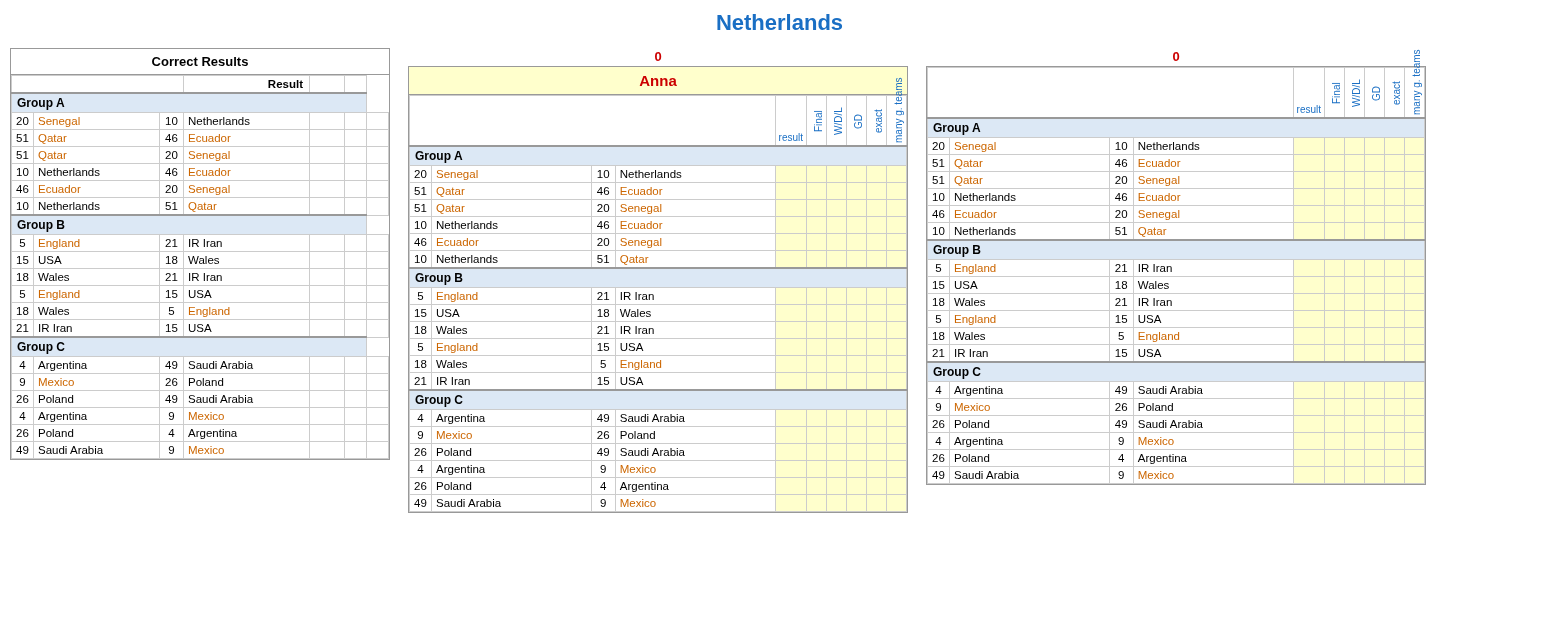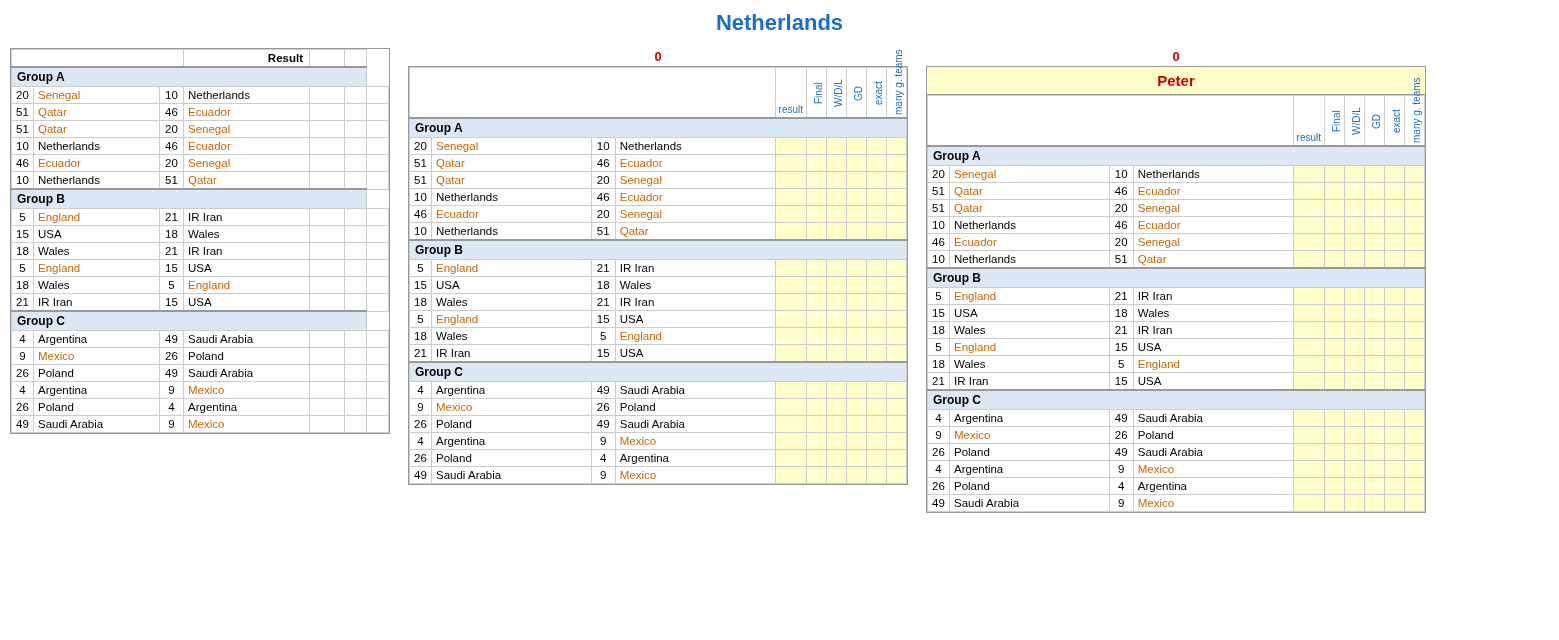--- a/index.html
+++ b/index.html
@@ -126,20 +126,21 @@
     }
   </style>
 </head>
 <body>
 
 <h1 class="page-title">Netherlands</h1>
 
 <div class="main-container">
 
   <div class="panel correct-results-panel">
+    <div class="panel-header correct">Correct Results</div>
     <table class="cr-table">
       <thead>
         <tr class="cr-header">
           <th colspan="3" style="border:1px solid #ccc; background:#fff;"></th>
           <th style="text-align:right;padding-right:6px;">Result</th>
           <th style="border:1px solid #ccc;"></th>
           <th style="border:1px solid #ccc;"></th>
         </tr>
       </thead>
       <tbody id="cr-body">
@@ -309,286 +310,286 @@
             <td class="num" style="width: 22px;">49</td>
             <td class="team-name" style="color: rgb(0, 0, 0); min-width: 80px;">Saudi Arabia</td>
             <td class="num">9</td>
             <td class="team-name" style="color: rgb(204, 102, 0); min-width: 80px;">Mexico</td>
             <td style="width: 35px;"></td>
             <td style="width: 22px;"></td>
             <td style="width: 22px;"></td>
           </tr>
         </tbody>
     </table>
+  </div>
+
+  <div>
+    <div class="panel-score">0</div>
+    <div class="panel player-panel">
+      <div class="panel-header">
+        <span class="player-name">Anna</span>
+      </div>
+      <table>
+        <thead>
+          <tr class="header-row">
+            <th colspan="4" style="border:1px solid #ccc;"></th>
+            <th class="col-result" style="color:#1a6fc4;font-size:10px;vertical-align:bottom;">result</th>
+            <th class="col-header">Final</th>
+            <th class="col-header">W/D/L</th>
+            <th class="col-header">GD</th>
+            <th class="col-header">exact</th>
+            <th class="col-header">many g. teams</th>
+          </tr>
+        </thead>
+        <tbody id="anna-body">
+            <tr class="group-header">
+              <td colspan="10">Group A</td>
+            </tr>
+            <tr>
+              <td class="num" style="width: 22px;">20</td>
+              <td class="team-name" style="color: rgb(204, 102, 0); min-width: 80px;">Senegal</td>
+              <td class="num">10</td>
+              <td class="team-name" style="color: rgb(0, 0, 0); min-width: 80px;">Netherlands</td>
+              <td class="result-cell" style="background: rgb(255, 255, 204);"></td>
+              <td class="score-cell"></td>
+              <td class="score-cell"></td>
+              <td class="score-cell"></td>
+              <td class="score-cell"></td>
+              <td class="score-cell"></td>
+            </tr>
+            <tr>
+              <td class="num" style="width: 22px;">51</td>
+              <td class="team-name" style="color: rgb(204, 102, 0); min-width: 80px;">Qatar</td>
+              <td class="num">46</td>
+              <td class="team-name" style="color: rgb(204, 102, 0); min-width: 80px;">Ecuador</td>
+              <td class="result-cell" style="background: rgb(255, 255, 204);"></td>
+              <td class="score-cell"></td>
+              <td class="score-cell"></td>
+              <td class="score-cell"></td>
+              <td class="score-cell"></td>
+              <td class="score-cell"></td>
+            </tr>
+            <tr>
+              <td class="num" style="width: 22px;">51</td>
+              <td class="team-name" style="color: rgb(204, 102, 0); min-width: 80px;">Qatar</td>
+              <td class="num">20</td>
+              <td class="team-name" style="color: rgb(204, 102, 0); min-width: 80px;">Senegal</td>
+              <td class="result-cell" style="background: rgb(255, 255, 204);"></td>
+              <td class="score-cell"></td>
+              <td class="score-cell"></td>
+              <td class="score-cell"></td>
+              <td class="score-cell"></td>
+              <td class="score-cell"></td>
+            </tr>
+            <tr>
+              <td class="num" style="width: 22px;">10</td>
+              <td class="team-name" style="color: rgb(0, 0, 0); min-width: 80px;">Netherlands</td>
+              <td class="num">46</td>
+              <td class="team-name" style="color: rgb(204, 102, 0); min-width: 80px;">Ecuador</td>
+              <td class="result-cell" style="background: rgb(255, 255, 204);"></td>
+              <td class="score-cell"></td>
+              <td class="score-cell"></td>
+              <td class="score-cell"></td>
+              <td class="score-cell"></td>
+              <td class="score-cell"></td>
+            </tr>
+            <tr>
+              <td class="num" style="width: 22px;">46</td>
+              <td class="team-name" style="color: rgb(204, 102, 0); min-width: 80px;">Ecuador</td>
+              <td class="num">20</td>
+              <td class="team-name" style="color: rgb(204, 102, 0); min-width: 80px;">Senegal</td>
+              <td class="result-cell" style="background: rgb(255, 255, 204);"></td>
+              <td class="score-cell"></td>
+              <td class="score-cell"></td>
+              <td class="score-cell"></td>
+              <td class="score-cell"></td>
+              <td class="score-cell"></td>
+            </tr>
+            <tr>
+              <td class="num" style="width: 22px;">10</td>
+              <td class="team-name" style="color: rgb(0, 0, 0); min-width: 80px;">Netherlands</td>
+              <td class="num">51</td>
+              <td class="team-name" style="color: rgb(204, 102, 0); min-width: 80px;">Qatar</td>
+              <td class="result-cell" style="background: rgb(255, 255, 204);"></td>
+              <td class="score-cell"></td>
+              <td class="score-cell"></td>
+              <td class="score-cell"></td>
+              <td class="score-cell"></td>
+              <td class="score-cell"></td>
+            </tr>
+            <tr class="group-header">
+              <td colspan="10">Group B</td>
+            </tr>
+            <tr>
+              <td class="num" style="width: 22px;">5</td>
+              <td class="team-name" style="color: rgb(204, 102, 0); min-width: 80px;">England</td>
+              <td class="num">21</td>
+              <td class="team-name" style="color: rgb(0, 0, 0); min-width: 80px;">IR Iran</td>
+              <td class="result-cell" style="background: rgb(255, 255, 204);"></td>
+              <td class="score-cell"></td>
+              <td class="score-cell"></td>
+              <td class="score-cell"></td>
+              <td class="score-cell"></td>
+              <td class="score-cell"></td>
+            </tr>
+            <tr>
+              <td class="num" style="width: 22px;">15</td>
+              <td class="team-name" style="color: rgb(0, 0, 0); min-width: 80px;">USA</td>
+              <td class="num">18</td>
+              <td class="team-name" style="color: rgb(0, 0, 0); min-width: 80px;">Wales</td>
+              <td class="result-cell" style="background: rgb(255, 255, 204);"></td>
+              <td class="score-cell"></td>
+              <td class="score-cell"></td>
+              <td class="score-cell"></td>
+              <td class="score-cell"></td>
+              <td class="score-cell"></td>
+            </tr>
+            <tr>
+              <td class="num" style="width: 22px;">18</td>
+              <td class="team-name" style="color: rgb(0, 0, 0); min-width: 80px;">Wales</td>
+              <td class="num">21</td>
+              <td class="team-name" style="color: rgb(0, 0, 0); min-width: 80px;">IR Iran</td>
+              <td class="result-cell" style="background: rgb(255, 255, 204);"></td>
+              <td class="score-cell"></td>
+              <td class="score-cell"></td>
+              <td class="score-cell"></td>
+              <td class="score-cell"></td>
+              <td class="score-cell"></td>
+            </tr>
+            <tr>
+              <td class="num" style="width: 22px;">5</td>
+              <td class="team-name" style="color: rgb(204, 102, 0); min-width: 80px;">England</td>
+              <td class="num">15</td>
+              <td class="team-name" style="color: rgb(0, 0, 0); min-width: 80px;">USA</td>
+              <td class="result-cell" style="background: rgb(255, 255, 204);"></td>
+              <td class="score-cell"></td>
+              <td class="score-cell"></td>
+              <td class="score-cell"></td>
+              <td class="score-cell"></td>
+              <td class="score-cell"></td>
+            </tr>
+            <tr>
+              <td class="num" style="width: 22px;">18</td>
+              <td class="team-name" style="color: rgb(0, 0, 0); min-width: 80px;">Wales</td>
+              <td class="num">5</td>
+              <td class="team-name" style="color: rgb(204, 102, 0); min-width: 80px;">England</td>
+              <td class="result-cell" style="background: rgb(255, 255, 204);"></td>
+              <td class="score-cell"></td>
+              <td class="score-cell"></td>
+              <td class="score-cell"></td>
+              <td class="score-cell"></td>
+              <td class="score-cell"></td>
+            </tr>
+            <tr>
+              <td class="num" style="width: 22px;">21</td>
+              <td class="team-name" style="color: rgb(0, 0, 0); min-width: 80px;">IR Iran</td>
+              <td class="num">15</td>
+              <td class="team-name" style="color: rgb(0, 0, 0); min-width: 80px;">USA</td>
+              <td class="result-cell" style="background: rgb(255, 255, 204);"></td>
+              <td class="score-cell"></td>
+              <td class="score-cell"></td>
+              <td class="score-cell"></td>
+              <td class="score-cell"></td>
+              <td class="score-cell"></td>
+            </tr>
+            <tr class="group-header">
+              <td colspan="10">Group C</td>
+            </tr>
+            <tr>
+              <td class="num" style="width: 22px;">4</td>
+              <td class="team-name" style="color: rgb(0, 0, 0); min-width: 80px;">Argentina</td>
+              <td class="num">49</td>
+              <td class="team-name" style="color: rgb(0, 0, 0); min-width: 80px;">Saudi Arabia</td>
+              <td class="result-cell" style="background: rgb(255, 255, 204);"></td>
+              <td class="score-cell"></td>
+              <td class="score-cell"></td>
+              <td class="score-cell"></td>
+              <td class="score-cell"></td>
+              <td class="score-cell"></td>
+            </tr>
+            <tr>
+              <td class="num" style="width: 22px;">9</td>
+              <td class="team-name" style="color: rgb(204, 102, 0); min-width: 80px;">Mexico</td>
+              <td class="num">26</td>
+              <td class="team-name" style="color: rgb(0, 0, 0); min-width: 80px;">Poland</td>
+              <td class="result-cell" style="background: rgb(255, 255, 204);"></td>
+              <td class="score-cell"></td>
+              <td class="score-cell"></td>
+              <td class="score-cell"></td>
+              <td class="score-cell"></td>
+              <td class="score-cell"></td>
+            </tr>
+            <tr>
+              <td class="num" style="width: 22px;">26</td>
+              <td class="team-name" style="color: rgb(0, 0, 0); min-width: 80px;">Poland</td>
+              <td class="num">49</td>
+              <td class="team-name" style="color: rgb(0, 0, 0); min-width: 80px;">Saudi Arabia</td>
+              <td class="result-cell" style="background: rgb(255, 255, 204);"></td>
+              <td class="score-cell"></td>
+              <td class="score-cell"></td>
+              <td class="score-cell"></td>
+              <td class="score-cell"></td>
+              <td class="score-cell"></td>
+            </tr>
+            <tr>
+              <td class="num" style="width: 22px;">4</td>
+              <td class="team-name" style="color: rgb(0, 0, 0); min-width: 80px;">Argentina</td>
+              <td class="num">9</td>
+              <td class="team-name" style="color: rgb(204, 102, 0); min-width: 80px;">Mexico</td>
+              <td class="result-cell" style="background: rgb(255, 255, 204);"></td>
+              <td class="score-cell"></td>
+              <td class="score-cell"></td>
+              <td class="score-cell"></td>
+              <td class="score-cell"></td>
+              <td class="score-cell"></td>
+            </tr>
+            <tr>
+              <td class="num" style="width: 22px;">26</td>
+              <td class="team-name" style="color: rgb(0, 0, 0); min-width: 80px;">Poland</td>
+              <td class="num">4</td>
+              <td class="team-name" style="color: rgb(0, 0, 0); min-width: 80px;">Argentina</td>
+              <td class="result-cell" style="background: rgb(255, 255, 204);"></td>
+              <td class="score-cell"></td>
+              <td class="score-cell"></td>
+              <td class="score-cell"></td>
+              <td class="score-cell"></td>
+              <td class="score-cell"></td>
+            </tr>
+            <tr>
+              <td class="num" style="width: 22px;">49</td>
+              <td class="team-name" style="color: rgb(0, 0, 0); min-width: 80px;">Saudi Arabia</td>
+              <td class="num">9</td>
+              <td class="team-name" style="color: rgb(204, 102, 0); min-width: 80px;">Mexico</td>
+              <td class="result-cell" style="background: rgb(255, 255, 204);"></td>
+              <td class="score-cell"></td>
+              <td class="score-cell"></td>
+              <td class="score-cell"></td>
+              <td class="score-cell"></td>
+              <td class="score-cell"></td>
+            </tr>
+          </tbody>
+      </table>
+    </div>
   </div>
 
   <div>
     <div class="panel-score">0</div>
     <div class="panel player-panel">
       <table>
         <thead>
           <tr class="header-row">
             <th colspan="4" style="border:1px solid #ccc;"></th>
             <th class="col-result" style="color:#1a6fc4;font-size:10px;vertical-align:bottom;">result</th>
             <th class="col-header">Final</th>
             <th class="col-header">W/D/L</th>
             <th class="col-header">GD</th>
             <th class="col-header">exact</th>
             <th class="col-header">many g. teams</th>
           </tr>
         </thead>
-        <tbody id="anna-body">
-            <tr class="group-header">
-              <td colspan="10">Group A</td>
-            </tr>
-            <tr>
-              <td class="num" style="width: 22px;">20</td>
-              <td class="team-name" style="color: rgb(204, 102, 0); min-width: 80px;">Senegal</td>
-              <td class="num">10</td>
-              <td class="team-name" style="color: rgb(0, 0, 0); min-width: 80px;">Netherlands</td>
-              <td class="result-cell" style="background: rgb(255, 255, 204);"></td>
-              <td class="score-cell"></td>
-              <td class="score-cell"></td>
-              <td class="score-cell"></td>
-              <td class="score-cell"></td>
-              <td class="score-cell"></td>
-            </tr>
-            <tr>
-              <td class="num" style="width: 22px;">51</td>
-              <td class="team-name" style="color: rgb(204, 102, 0); min-width: 80px;">Qatar</td>
-              <td class="num">46</td>
-              <td class="team-name" style="color: rgb(204, 102, 0); min-width: 80px;">Ecuador</td>
-              <td class="result-cell" style="background: rgb(255, 255, 204);"></td>
-              <td class="score-cell"></td>
-              <td class="score-cell"></td>
-              <td class="score-cell"></td>
-              <td class="score-cell"></td>
-              <td class="score-cell"></td>
-            </tr>
-            <tr>
-              <td class="num" style="width: 22px;">51</td>
-              <td class="team-name" style="color: rgb(204, 102, 0); min-width: 80px;">Qatar</td>
-              <td class="num">20</td>
-              <td class="team-name" style="color: rgb(204, 102, 0); min-width: 80px;">Senegal</td>
-              <td class="result-cell" style="background: rgb(255, 255, 204);"></td>
-              <td class="score-cell"></td>
-              <td class="score-cell"></td>
-              <td class="score-cell"></td>
-              <td class="score-cell"></td>
-              <td class="score-cell"></td>
-            </tr>
-            <tr>
-              <td class="num" style="width: 22px;">10</td>
-              <td class="team-name" style="color: rgb(0, 0, 0); min-width: 80px;">Netherlands</td>
-              <td class="num">46</td>
-              <td class="team-name" style="color: rgb(204, 102, 0); min-width: 80px;">Ecuador</td>
-              <td class="result-cell" style="background: rgb(255, 255, 204);"></td>
-              <td class="score-cell"></td>
-              <td class="score-cell"></td>
-              <td class="score-cell"></td>
-              <td class="score-cell"></td>
-              <td class="score-cell"></td>
-            </tr>
-            <tr>
-              <td class="num" style="width: 22px;">46</td>
-              <td class="team-name" style="color: rgb(204, 102, 0); min-width: 80px;">Ecuador</td>
-              <td class="num">20</td>
-              <td class="team-name" style="color: rgb(204, 102, 0); min-width: 80px;">Senegal</td>
-              <td class="result-cell" style="background: rgb(255, 255, 204);"></td>
-              <td class="score-cell"></td>
-              <td class="score-cell"></td>
-              <td class="score-cell"></td>
-              <td class="score-cell"></td>
-              <td class="score-cell"></td>
-            </tr>
-            <tr>
-              <td class="num" style="width: 22px;">10</td>
-              <td class="team-name" style="color: rgb(0, 0, 0); min-width: 80px;">Netherlands</td>
-              <td class="num">51</td>
-              <td class="team-name" style="color: rgb(204, 102, 0); min-width: 80px;">Qatar</td>
-              <td class="result-cell" style="background: rgb(255, 255, 204);"></td>
-              <td class="score-cell"></td>
-              <td class="score-cell"></td>
-              <td class="score-cell"></td>
-              <td class="score-cell"></td>
-              <td class="score-cell"></td>
-            </tr>
-            <tr class="group-header">
-              <td colspan="10">Group B</td>
-            </tr>
-            <tr>
-              <td class="num" style="width: 22px;">5</td>
-              <td class="team-name" style="color: rgb(204, 102, 0); min-width: 80px;">England</td>
-              <td class="num">21</td>
-              <td class="team-name" style="color: rgb(0, 0, 0); min-width: 80px;">IR Iran</td>
-              <td class="result-cell" style="background: rgb(255, 255, 204);"></td>
-              <td class="score-cell"></td>
-              <td class="score-cell"></td>
-              <td class="score-cell"></td>
-              <td class="score-cell"></td>
-              <td class="score-cell"></td>
-            </tr>
-            <tr>
-              <td class="num" style="width: 22px;">15</td>
-              <td class="team-name" style="color: rgb(0, 0, 0); min-width: 80px;">USA</td>
-              <td class="num">18</td>
-              <td class="team-name" style="color: rgb(0, 0, 0); min-width: 80px;">Wales</td>
-              <td class="result-cell" style="background: rgb(255, 255, 204);"></td>
-              <td class="score-cell"></td>
-              <td class="score-cell"></td>
-              <td class="score-cell"></td>
-              <td class="score-cell"></td>
-              <td class="score-cell"></td>
-            </tr>
-            <tr>
-              <td class="num" style="width: 22px;">18</td>
-              <td class="team-name" style="color: rgb(0, 0, 0); min-width: 80px;">Wales</td>
-              <td class="num">21</td>
-              <td class="team-name" style="color: rgb(0, 0, 0); min-width: 80px;">IR Iran</td>
-              <td class="result-cell" style="background: rgb(255, 255, 204);"></td>
-              <td class="score-cell"></td>
-              <td class="score-cell"></td>
-              <td class="score-cell"></td>
-              <td class="score-cell"></td>
-              <td class="score-cell"></td>
-            </tr>
-            <tr>
-              <td class="num" style="width: 22px;">5</td>
-              <td class="team-name" style="color: rgb(204, 102, 0); min-width: 80px;">England</td>
-              <td class="num">15</td>
-              <td class="team-name" style="color: rgb(0, 0, 0); min-width: 80px;">USA</td>
-              <td class="result-cell" style="background: rgb(255, 255, 204);"></td>
-              <td class="score-cell"></td>
-              <td class="score-cell"></td>
-              <td class="score-cell"></td>
-              <td class="score-cell"></td>
-              <td class="score-cell"></td>
-            </tr>
-            <tr>
-              <td class="num" style="width: 22px;">18</td>
-              <td class="team-name" style="color: rgb(0, 0, 0); min-width: 80px;">Wales</td>
-              <td class="num">5</td>
-              <td class="team-name" style="color: rgb(204, 102, 0); min-width: 80px;">England</td>
-              <td class="result-cell" style="background: rgb(255, 255, 204);"></td>
-              <td class="score-cell"></td>
-              <td class="score-cell"></td>
-              <td class="score-cell"></td>
-              <td class="score-cell"></td>
-              <td class="score-cell"></td>
-            </tr>
-            <tr>
-              <td class="num" style="width: 22px;">21</td>
-              <td class="team-name" style="color: rgb(0, 0, 0); min-width: 80px;">IR Iran</td>
-              <td class="num">15</td>
-              <td class="team-name" style="color: rgb(0, 0, 0); min-width: 80px;">USA</td>
-              <td class="result-cell" style="background: rgb(255, 255, 204);"></td>
-              <td class="score-cell"></td>
-              <td class="score-cell"></td>
-              <td class="score-cell"></td>
-              <td class="score-cell"></td>
-              <td class="score-cell"></td>
-            </tr>
-            <tr class="group-header">
-              <td colspan="10">Group C</td>
-            </tr>
-            <tr>
-              <td class="num" style="width: 22px;">4</td>
-              <td class="team-name" style="color: rgb(0, 0, 0); min-width: 80px;">Argentina</td>
-              <td class="num">49</td>
-              <td class="team-name" style="color: rgb(0, 0, 0); min-width: 80px;">Saudi Arabia</td>
-              <td class="result-cell" style="background: rgb(255, 255, 204);"></td>
-              <td class="score-cell"></td>
-              <td class="score-cell"></td>
-              <td class="score-cell"></td>
-              <td class="score-cell"></td>
-              <td class="score-cell"></td>
-            </tr>
-            <tr>
-              <td class="num" style="width: 22px;">9</td>
-              <td class="team-name" style="color: rgb(204, 102, 0); min-width: 80px;">Mexico</td>
-              <td class="num">26</td>
-              <td class="team-name" style="color: rgb(0, 0, 0); min-width: 80px;">Poland</td>
-              <td class="result-cell" style="background: rgb(255, 255, 204);"></td>
-              <td class="score-cell"></td>
-              <td class="score-cell"></td>
-              <td class="score-cell"></td>
-              <td class="score-cell"></td>
-              <td class="score-cell"></td>
-            </tr>
-            <tr>
-              <td class="num" style="width: 22px;">26</td>
-              <td class="team-name" style="color: rgb(0, 0, 0); min-width: 80px;">Poland</td>
-              <td class="num">49</td>
-              <td class="team-name" style="color: rgb(0, 0, 0); min-width: 80px;">Saudi Arabia</td>
-              <td class="result-cell" style="background: rgb(255, 255, 204);"></td>
-              <td class="score-cell"></td>
-              <td class="score-cell"></td>
-              <td class="score-cell"></td>
-              <td class="score-cell"></td>
-              <td class="score-cell"></td>
-            </tr>
-            <tr>
-              <td class="num" style="width: 22px;">4</td>
-              <td class="team-name" style="color: rgb(0, 0, 0); min-width: 80px;">Argentina</td>
-              <td class="num">9</td>
-              <td class="team-name" style="color: rgb(204, 102, 0); min-width: 80px;">Mexico</td>
-              <td class="result-cell" style="background: rgb(255, 255, 204);"></td>
-              <td class="score-cell"></td>
-              <td class="score-cell"></td>
-              <td class="score-cell"></td>
-              <td class="score-cell"></td>
-              <td class="score-cell"></td>
-            </tr>
-            <tr>
-              <td class="num" style="width: 22px;">26</td>
-              <td class="team-name" style="color: rgb(0, 0, 0); min-width: 80px;">Poland</td>
-              <td class="num">4</td>
-              <td class="team-name" style="color: rgb(0, 0, 0); min-width: 80px;">Argentina</td>
-              <td class="result-cell" style="background: rgb(255, 255, 204);"></td>
-              <td class="score-cell"></td>
-              <td class="score-cell"></td>
-              <td class="score-cell"></td>
-              <td class="score-cell"></td>
-              <td class="score-cell"></td>
-            </tr>
-            <tr>
-              <td class="num" style="width: 22px;">49</td>
-              <td class="team-name" style="color: rgb(0, 0, 0); min-width: 80px;">Saudi Arabia</td>
-              <td class="num">9</td>
-              <td class="team-name" style="color: rgb(204, 102, 0); min-width: 80px;">Mexico</td>
-              <td class="result-cell" style="background: rgb(255, 255, 204);"></td>
-              <td class="score-cell"></td>
-              <td class="score-cell"></td>
-              <td class="score-cell"></td>
-              <td class="score-cell"></td>
-              <td class="score-cell"></td>
-            </tr>
-          </tbody>
-      </table>
-    </div>
-  </div>
-
-  <div>
-    <div class="panel-score">0</div>
-    <div class="panel player-panel">
-      <div class="panel-header">
-        <span class="player-name">Peter</span>
-      </div>
-      <table>
-        <thead>
-          <tr class="header-row">
-            <th colspan="4" style="border:1px solid #ccc;"></th>
-            <th class="col-result" style="color:#1a6fc4;font-size:10px;vertical-align:bottom;">result</th>
-            <th class="col-header">Final</th>
-            <th class="col-header">W/D/L</th>
-            <th class="col-header">GD</th>
-            <th class="col-header">exact</th>
-            <th class="col-header">many g. teams</th>
-          </tr>
-        </thead>
         <tbody id="peter-body">
             <tr class="group-header">
               <td colspan="10">Group A</td>
             </tr>
             <tr>
               <td class="num" style="width: 22px;">20</td>
               <td class="team-name" style="color: rgb(204, 102, 0); min-width: 80px;">Senegal</td>
               <td class="num">10</td>
               <td class="team-name" style="color: rgb(0, 0, 0); min-width: 80px;">Netherlands</td>
               <td class="result-cell" style="background: rgb(255, 255, 204);"></td>

